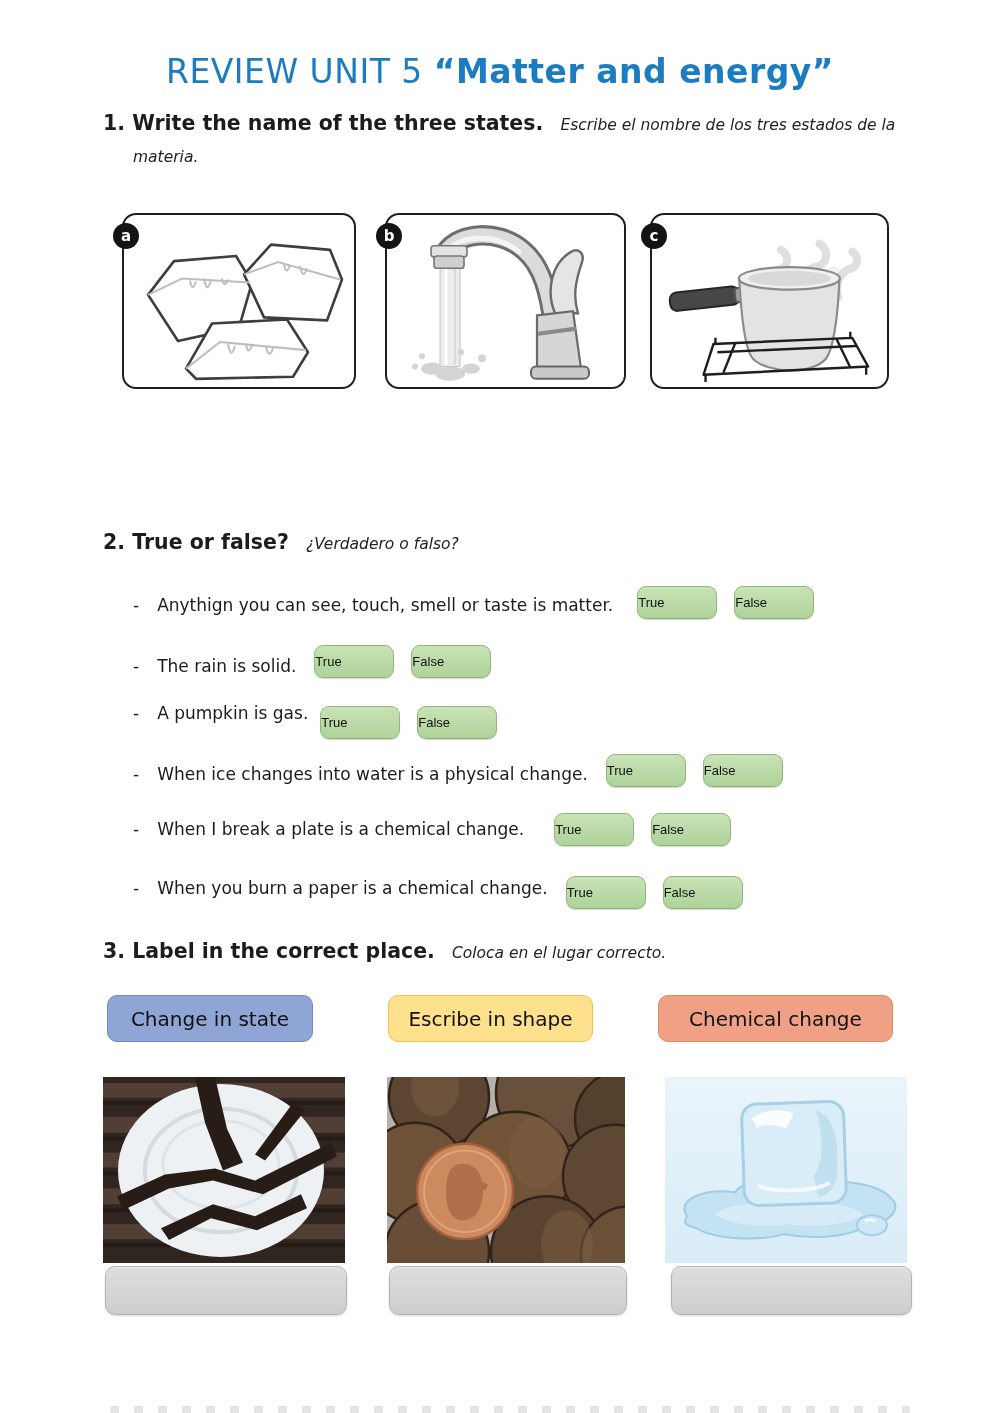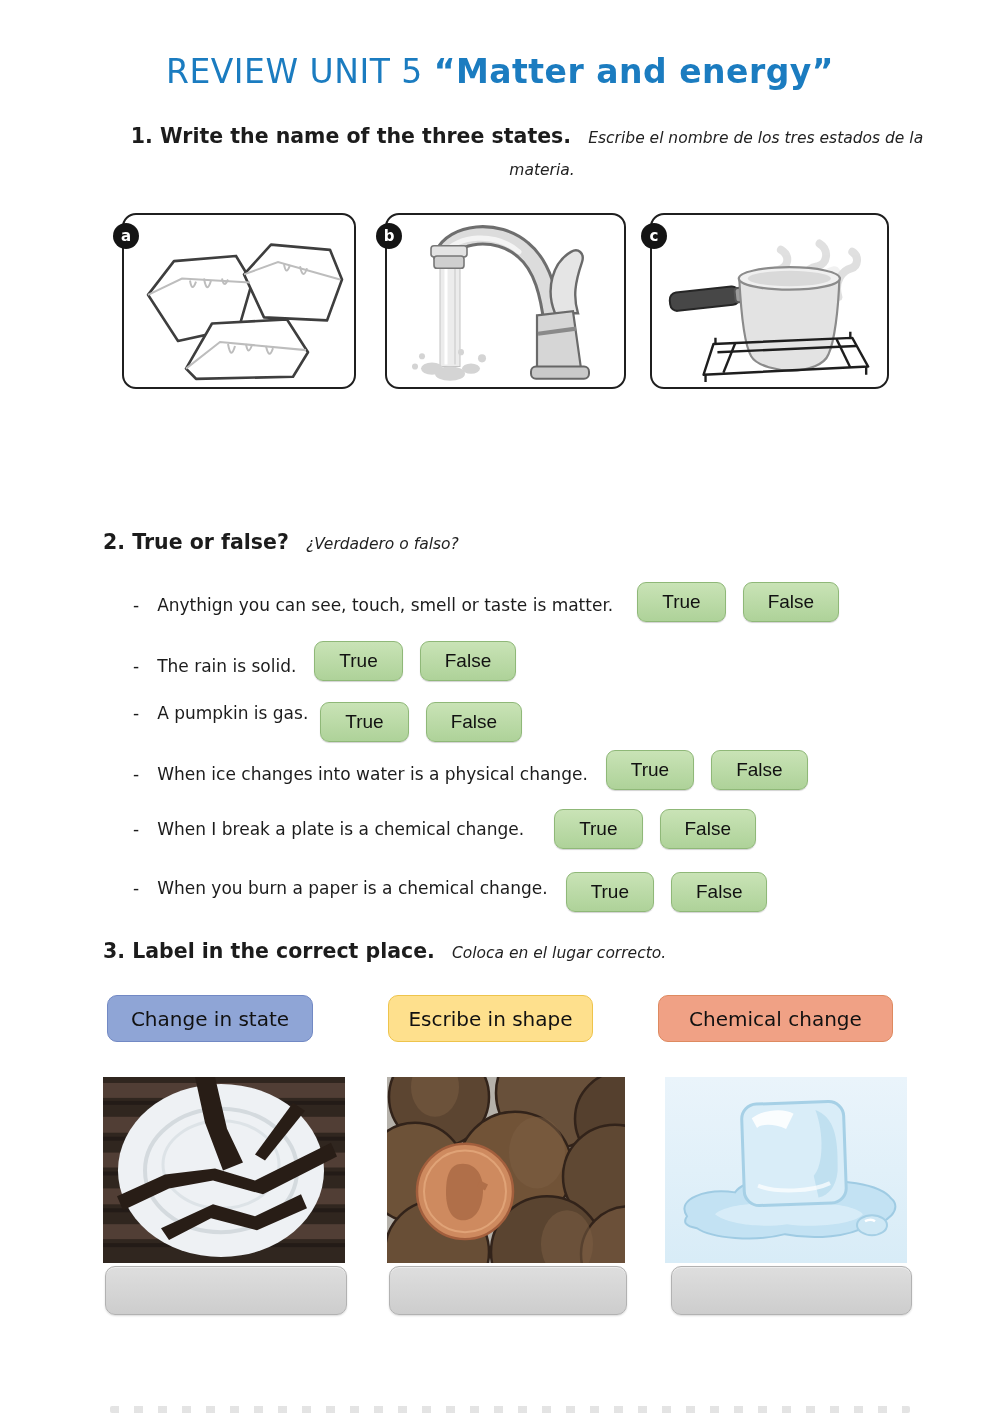--- a/index.html
+++ b/index.html
@@ -7,21 +7,21 @@
   .page{position:relative;width:1000px;height:1413px;background:#ffffff;overflow:hidden;}
 
   
   .title{position:absolute;top:52px;left:0;width:100%;text-align:center;font-size:33px;color:#1b7cc0;letter-spacing:.5px;}
   .title .t-reg{font-weight:500;margin-top:8px;}
   .title .t-bold{font-weight:800;}
 
   
   .sec-head{position:absolute;left:103px;width:818px;font-size:20.5px;font-weight:800;line-height:1.55;padding-left:30px;text-indent:-30px;}
   .sec-head .es{font-weight:400;font-style:italic;font-size:15.5px;margin-left:10px;color:#222;}
-  .head1{top:121px;text-align:center;}
+  .head1{top:108px;}
   .head2{top:527px;}
   .head3{top:936px;}
 
   
   .card{position:absolute;top:213px;height:172px;border:2px solid #1f1f1f;border-radius:14px;background:#fff;}
   .card-a{left:122px;width:230px;}
   .card-b{left:385px;width:237px;}
   .card-c{left:650px;width:235px;}
   .badge{position:absolute;left:-11px;top:8px;width:26px;height:26px;border-radius:50%;background:#141414;color:#fff;font-size:15px;font-weight:700;display:flex;align-items:center;justify-content:center;z-index:2;}
   .card svg{width:100%;height:100%;display:block;border-radius:12px;}
@@ -32,23 +32,23 @@
   .stmt-wrap{display:flex;align-items:center;}
   .r1 .stmt-wrap{transform:translateY(3px);}
   .r2 .stmt-wrap{transform:translateY(5px);}
   .r3 .stmt-wrap{transform:translateY(-9px);}
   .r4 .stmt-wrap{transform:translateY(4px);}
   .r6 .stmt-wrap{transform:translateY(-4px);}
   .dash{margin-right:18px;font-size:17px;}
   .stmt{font-size:17px;}
   .btns{display:flex;margin-left:18px;}
   .r1 .btns{margin-left:24px;} .r3 .btns{margin-left:12px;} .r5 .btns{margin-left:30px;}
-  .tf-btn{min-width:80px;box-sizing:border-box;padding:8px 24px;margin-right:17px;border-radius:9px;
+  .tf-btn{min-width:80px;box-sizing:border-box;padding:8px 0;margin-right:17px;border-radius:9px;
     background:linear-gradient(180deg,#c9e3b6,#aed299);border:1.6px solid #8fb878;
-    font-size:19px;text-align:right;color:#111;box-shadow:0 1px 1px rgba(0,0,0,.18);cursor:pointer;}
+    font-size:13px;text-align:left;color:#111;box-shadow:0 1px 1px rgba(0,0,0,.18);cursor:pointer;}
 
   
   .chip{position:absolute;top:995px;height:47px;border-radius:10px;display:flex;align-items:center;justify-content:center;
     font-size:20px;color:#111;box-sizing:border-box;border:1.8px solid;}
   .chip1{left:107px;width:206px;background:#8fa5d6;border-color:#7289c4;}
   .chip2{left:388px;width:205px;background:#fee08d;border-color:#eec44c;}
   .chip3{left:658px;width:235px;background:#f0a185;border-color:#de8a60;}
 
   
   .pic{position:absolute;top:1077px;height:186px;overflow:hidden;}

